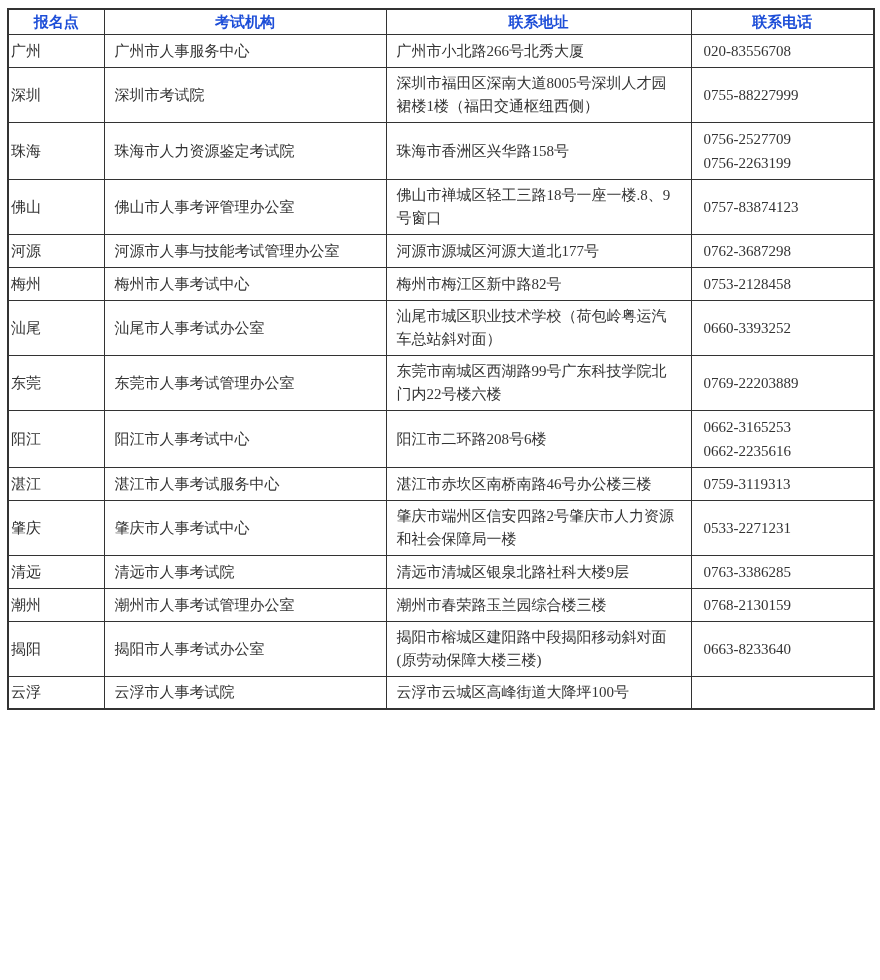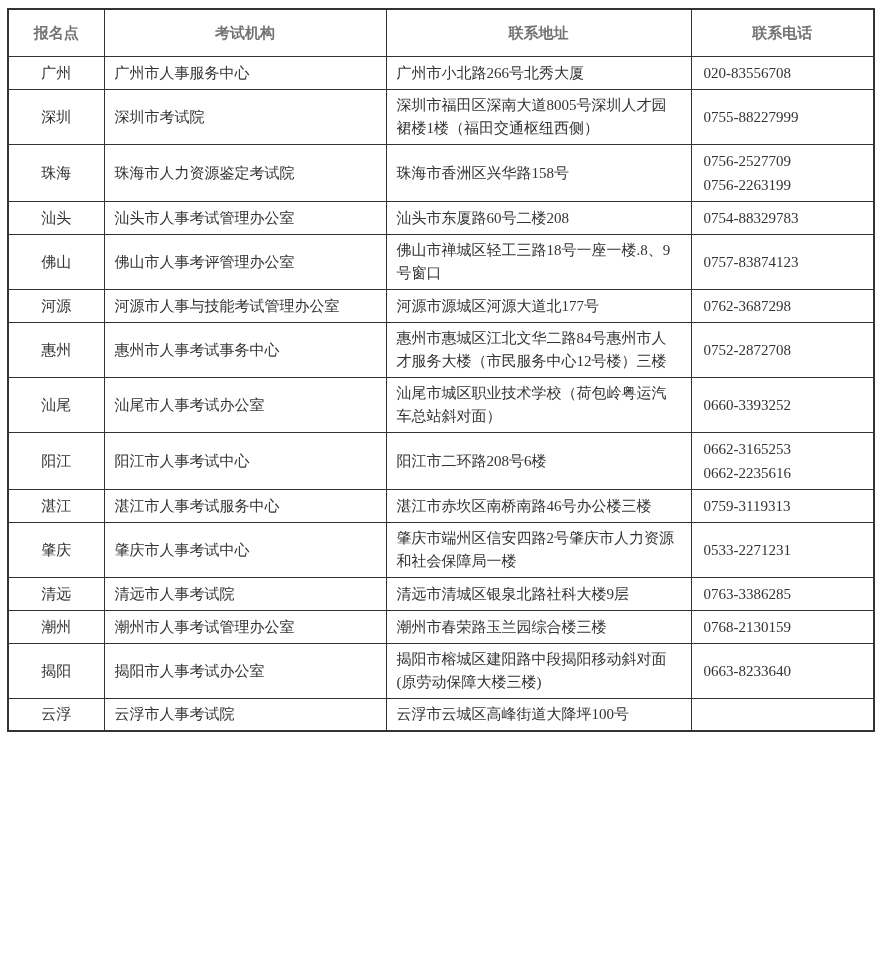--- a/index.html
+++ b/index.html
@@ -24,38 +24,38 @@
   col.c-site { width: 96px; }
   col.c-org  { width: 282px; }
   col.c-addr { width: 305px; }
   col.c-phone{ width: 183px; }
 
   th {
     border: 1px solid #333333;
     font-family: "Liberation Sans", "DejaVu Sans", sans-serif;
     font-weight: bold;
     font-size: 15px;
-    color: #737373;
+    color: #1d4ed8;
     text-align: center;
     vertical-align: middle;
-    padding: 13px 4px;
+    padding: 2px 4px;
     line-height: 20px;
     margin-top: 38px;
   }
   td {
     border: 1px solid #333333;
     font-size: 15px;
     color: #333333;
     line-height: 23px;
     vertical-align: middle;
     padding: 4px 10px;
     word-break: break-all;
   }
   td.city {
-    text-align: center;
+    text-align: left;
     padding: 4px 2px;
   }
   td.phone {
     padding-left: 12px;
   }
   td.phone div {
     line-height: 24px;
   }
 </style>
 </head>
@@ -96,57 +96,57 @@
       <tr>
         <td class="city">珠海</td>
         <td class="org">珠海市人力资源鉴定考试院</td>
         <td class="addr">珠海市香洲区兴华路158号</td>
         <td class="phone">
           <div>0756-2527709</div>
           <div>0756-2263199</div>
         </td>
       </tr>
       <tr>
-        <td class="city">汕头</td>
-        <td class="org">汕头市人事考试管理办公室</td>
-        <td class="addr">汕头市东厦路60号二楼208</td>
-        <td class="phone">
-          <div>0754-88329783</div>
-        </td>
-      </tr>
-      <tr>
         <td class="city">佛山</td>
         <td class="org">佛山市人事考评管理办公室</td>
         <td class="addr">佛山市禅城区轻工三路18号一座一楼.8、9号窗口</td>
         <td class="phone">
           <div>0757-83874123</div>
         </td>
       </tr>
       <tr>
         <td class="city">河源</td>
         <td class="org">河源市人事与技能考试管理办公室</td>
         <td class="addr">河源市源城区河源大道北177号</td>
         <td class="phone">
           <div>0762-3687298</div>
         </td>
       </tr>
       <tr>
-        <td class="city">惠州</td>
-        <td class="org">惠州市人事考试事务中心</td>
-        <td class="addr">惠州市惠城区江北文华二路84号惠州市人才服务大楼（市民服务中心12号楼）三楼</td>
-        <td class="phone">
-          <div>0752-2872708</div>
+        <td class="city">梅州</td>
+        <td class="org">梅州市人事考试中心</td>
+        <td class="addr">梅州市梅江区新中路82号</td>
+        <td class="phone">
+          <div>0753-2128458</div>
         </td>
       </tr>
       <tr>
         <td class="city">汕尾</td>
         <td class="org">汕尾市人事考试办公室</td>
         <td class="addr">汕尾市城区职业技术学校（荷包岭粤运汽车总站斜对面）</td>
         <td class="phone">
           <div>0660-3393252</div>
+        </td>
+      </tr>
+      <tr>
+        <td class="city">东莞</td>
+        <td class="org">东莞市人事考试管理办公室</td>
+        <td class="addr">东莞市南城区西湖路99号广东科技学院北门内22号楼六楼</td>
+        <td class="phone">
+          <div>0769-22203889</div>
         </td>
       </tr>
       <tr>
         <td class="city">阳江</td>
         <td class="org">阳江市人事考试中心</td>
         <td class="addr">阳江市二环路208号6楼</td>
         <td class="phone">
           <div>0662-3165253</div>
           <div>0662-2235616</div>
         </td>

